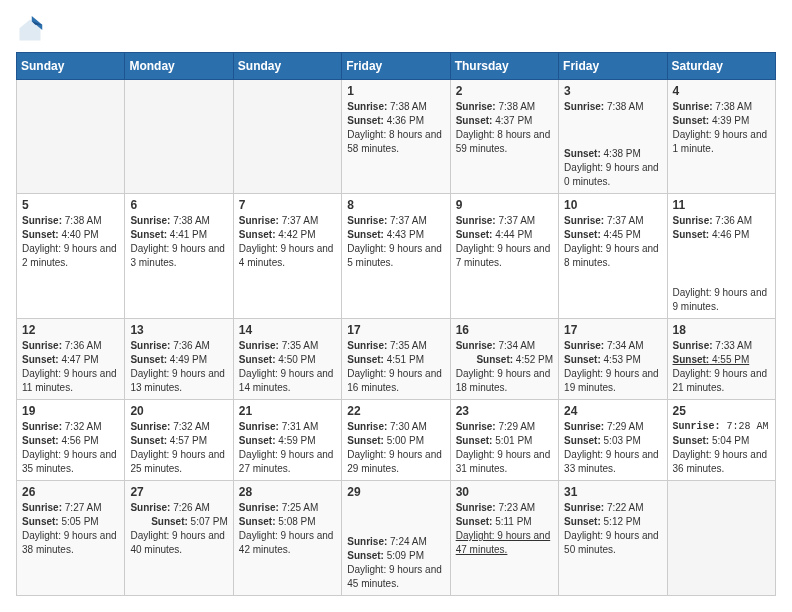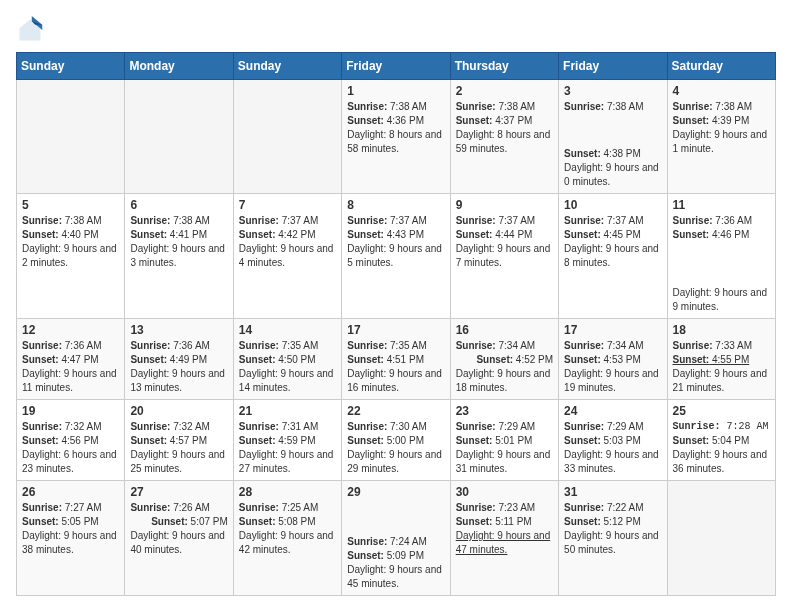--- a/index.html
+++ b/index.html
@@ -240,21 +240,21 @@
           <div style="line-height: 1.4;"><strong>Sunrise:</strong> 7:33 AM</div>
           <div style="line-height: 1.4; text-decoration: underline;"><strong>Sunset:</strong> 4:55 PM</div>
           <div style="line-height: 1.4;">Daylight: 9 hours and 21 minutes.</div>
         </td>
       </tr>
       <tr>
         <td>
           <span class="day-num">19</span>
           <div style="line-height: 1.4;"><strong>Sunrise:</strong> 7:32 AM</div>
           <div style="line-height: 1.4;"><strong>Sunset:</strong> 4:56 PM</div>
-          <div style="line-height: 1.4;">Daylight: 6 hours and 23 minutes.</div>
+          <div style="line-height: 1.4;">Daylight: 9 hours and 35 minutes.</div>
         </td>
         <td>
           <span class="day-num">20</span>
           <div style="line-height: 1.4;"><strong>Sunrise:</strong> 7:32 AM</div>
           <div style="line-height: 1.4;"><strong>Sunset:</strong> 4:57 PM</div>
           <div style="line-height: 1.4;">Daylight: 9 hours and 25 minutes.</div>
         </td>
         <td>
           <span class="day-num">21</span>
           <div style="line-height: 1.4;"><strong>Sunrise:</strong> 7:31 AM</div>

